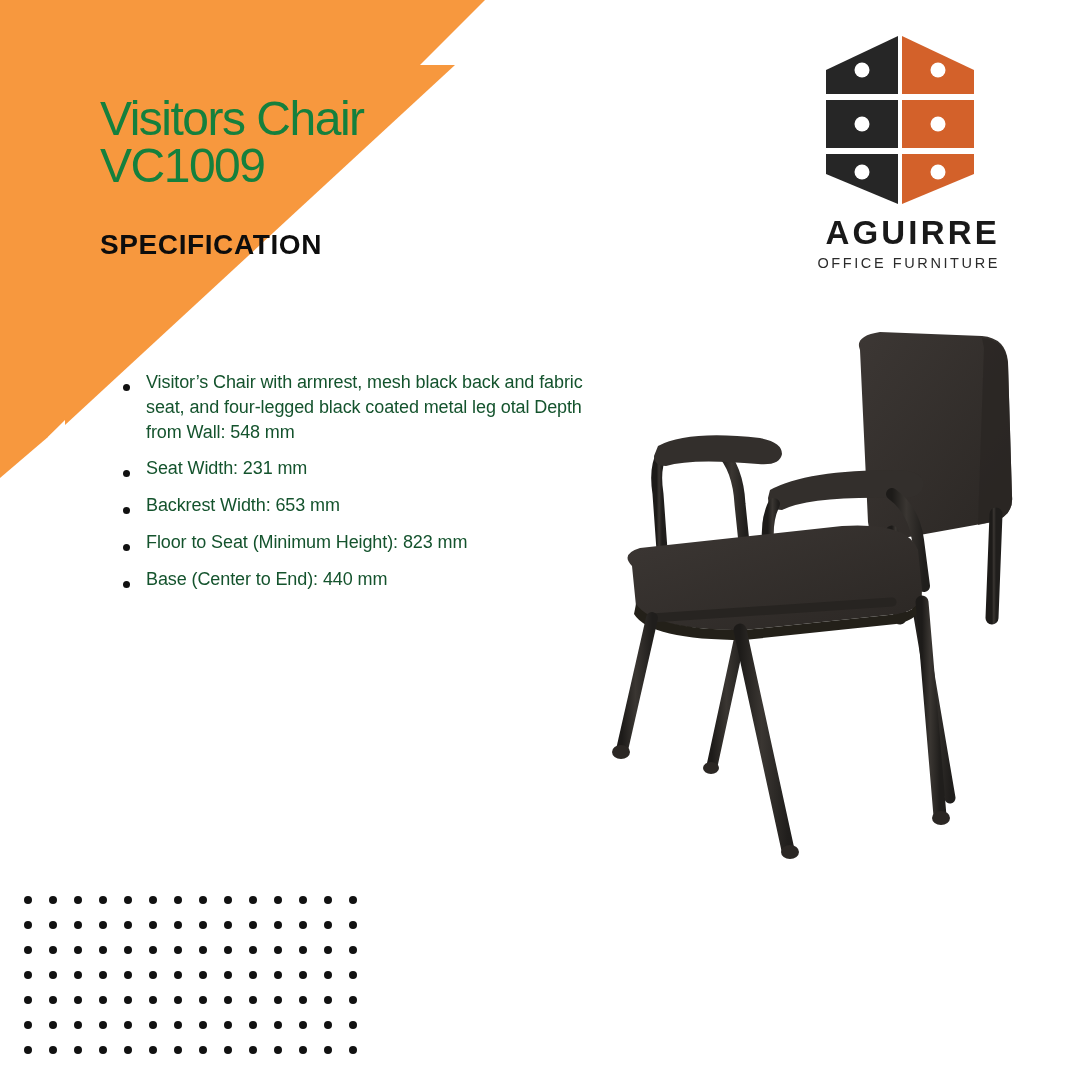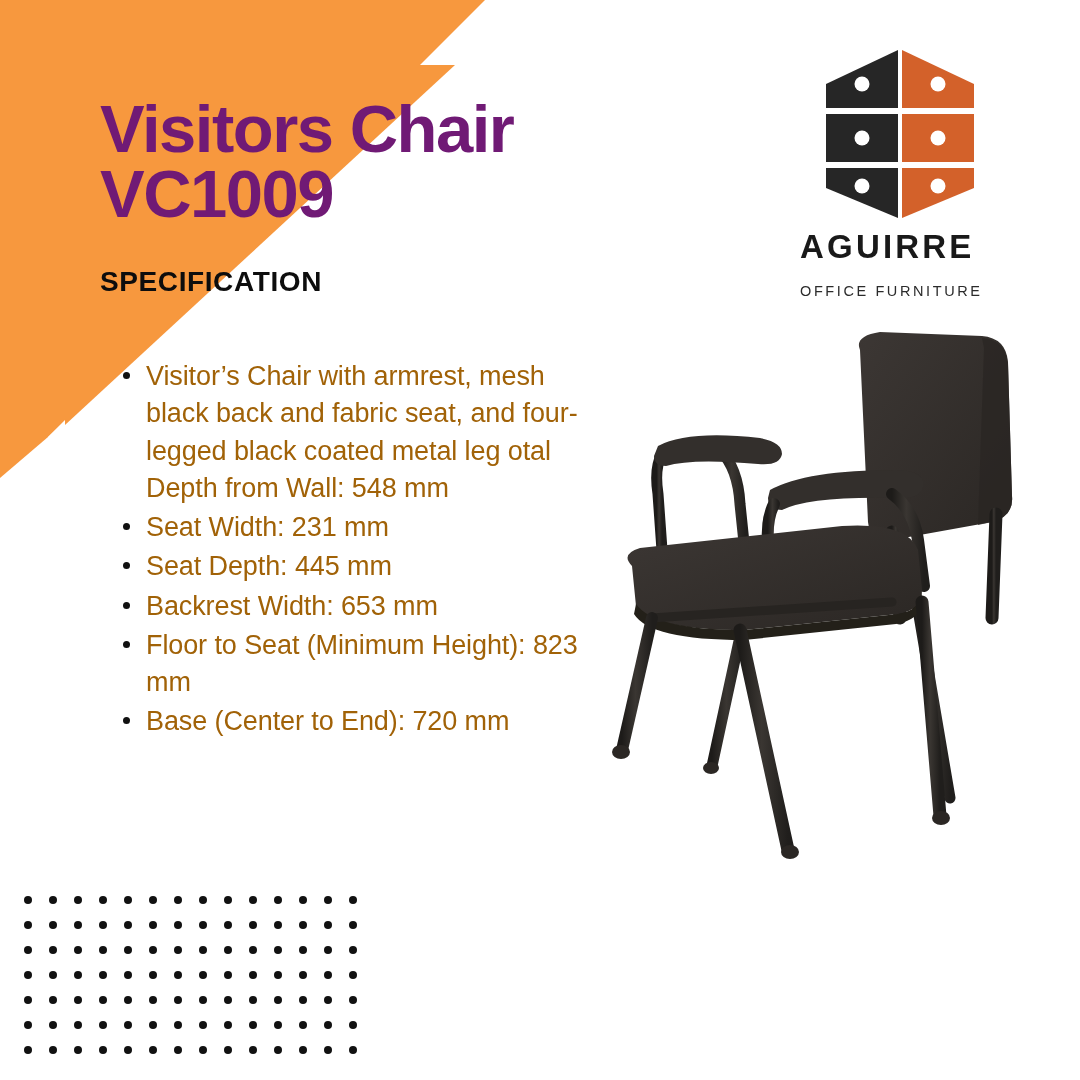--- a/index.html
+++ b/index.html
@@ -25,24 +25,24 @@
     pointer-events:none;
   }
 
   
   #title-block {
     position:absolute;
     left:100px; top:96px;
     width:560px;
   }
   #product-title {
-    font-size:67px;
-    font-weight:bold;
+    font-size:48px;
+    font-weight:normal;
     line-height:0.97;
-    color:#701a75;
+    color:#15803d;
     letter-spacing:-1.5px;
     white-space:pre-line;
   }
   #spec-heading {
     margin-top:40px;
     font-size:28px;
     font-weight:bold;
     color:#0d0d0d;
     letter-spacing:0.6px;
   }
@@ -50,52 +50,53 @@
   
   #spec-list {
     position:absolute;
     left:104px; top:358px;
     width:492px;
     list-style:none;
   }
   #spec-list li {
     position:relative;
     padding-left:42px;
-    font-size:27px;
+    font-size:18px;
     line-height:1.38;
-    color:#a16207;
+    color:#14532d;
     margin-bottom:2px;
     letter-spacing:-0.1px;
+    margin-top:12px;
   }
   #spec-list li::before {
     content:"";
     position:absolute;
     left:19px; top:14px;
     width:7px; height:7px;
     border-radius:50%;
     background:#111111;
   }
 
   
   #logo {
     position:absolute;
-    left:800px; top:46px;
+    left:800px; top:32px;
     width:200px;
-    text-align:left;
+    text-align:right;
   }
   #logo-mark { display:block; margin:0 auto; }
   #logo-name {
     margin-top:6px;
     font-size:33px;
     font-weight:bold;
     color:#191919;
     letter-spacing:3.2px;
   }
   #logo-tagline {
-    margin-top:17px;
+    margin-top:3px;
     font-size:14.5px;
     color:#2b2b2b;
     letter-spacing:2.6px;
   }
 
   
   #chair-figure {
     position:absolute;
     left:592px; top:318px;
     width:480px; height:560px;
@@ -123,24 +124,23 @@
 
   <div id="title-block">
     <h1 id="product-title">Visitors Chair
 VC1009</h1>
     <div id="spec-heading">SPECIFICATION</div>
   </div>
 
   <ul id="spec-list">
     <li>Visitor’s Chair with armrest, mesh black back and fabric seat, and four-legged black coated metal leg otal Depth from Wall: 548 mm</li>
     <li>Seat Width: 231 mm</li>
-    <li>Seat Depth: 445 mm</li>
     <li>Backrest Width: 653 mm</li>
     <li>Floor to Seat (Minimum Height): 823 mm</li>
-    <li>Base (Center to End): 720 mm</li>
+    <li>Base (Center to End): 440 mm</li>
   </ul>
 
   <div id="logo">
     <svg id="logo-mark" width="152" height="176" viewBox="0 0 152 176">
 
       <polygon fill="#262626" points="74,4 74,62 2,62 2,38"></polygon>
       <polygon fill="#D3612A" points="78,4 150,38 150,62 78,62"></polygon>
       <circle cx="38" cy="38" r="7.5" fill="#ffffff"></circle>
       <circle cx="114" cy="38" r="7.5" fill="#ffffff"></circle>
 

